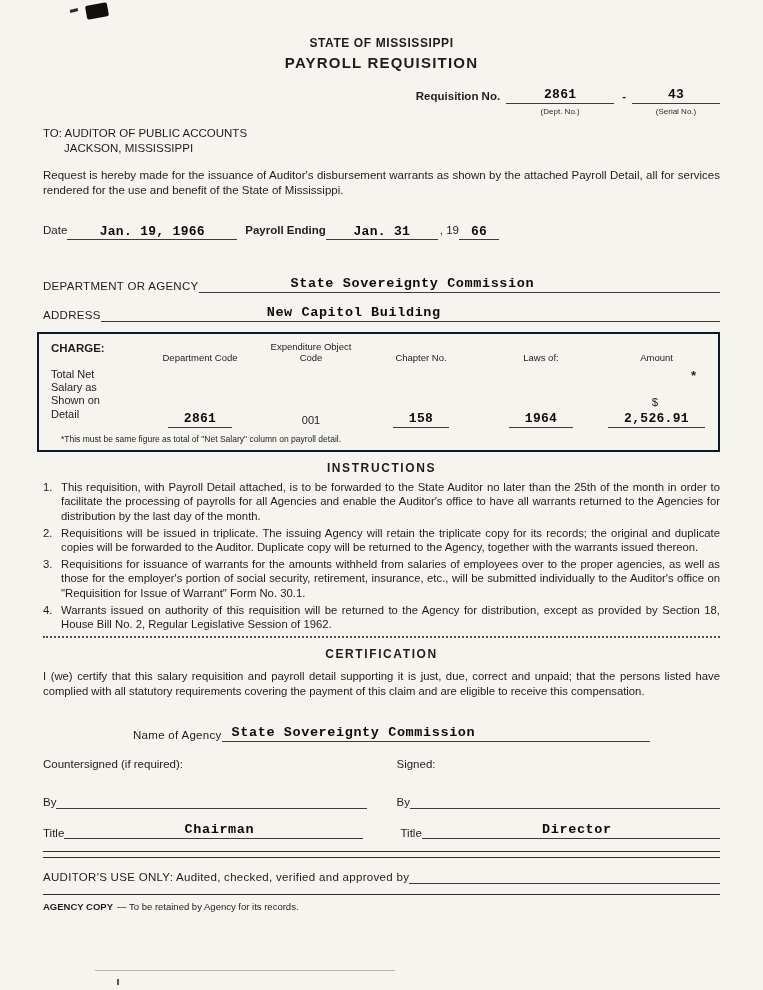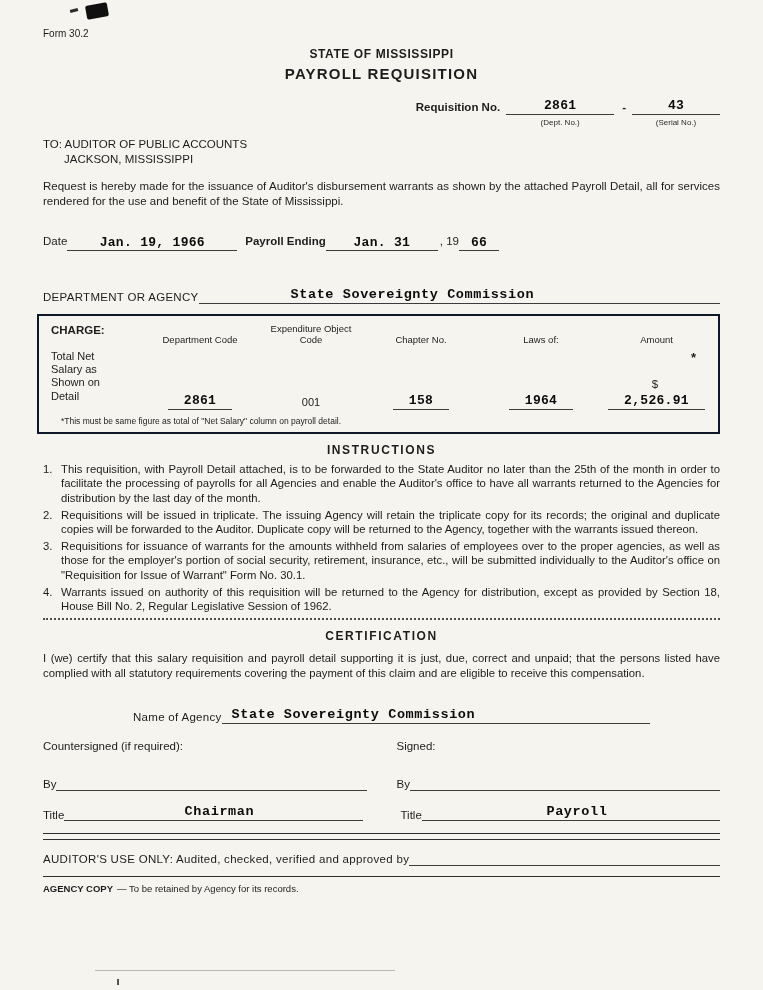--- a/index.html
+++ b/index.html
@@ -108,21 +108,20 @@
 <body>
 
 <div class="page">
   <div class="blob-top"></div>
   <div class="blob-top2"></div>
   <div class="blob-bottom"></div>
   <div class="blob-bottom2"></div>
 
   <div class="inner">
 
-    <div class="form-number">Form 30.2</div>
 
     <div class="title-state">STATE OF MISSISSIPPI</div>
     <div class="title-form">PAYROLL REQUISITION</div>
 
     <div class="req-row">
       <span class="lbl">Requisition No.</span>
       <span class="seg seg-dept">
         <span class="line"><span class="typed">2861</span></span>
         <span class="caption">(Dept. No.)</span>
       </span>
@@ -147,20 +146,24 @@
       <span class="fseg seg-ending"><span class="typed">Jan. 31</span></span>
       <span class="yr-lbl">, 19</span>
       <span class="fseg seg-year"><span class="typed">66</span></span>
     </div>
 
     <div class="fill-row agency-row">
       <span class="lbl">DEPARTMENT OR AGENCY</span>
       <span class="fill"><span class="typed typed-lg">State Sovereignty Commission</span></span>
     </div>
 
+    <div class="fill-row address-row">
+      <span class="lbl">ADDRESS</span>
+      <span class="fill"><span class="typed typed-lg">New Capitol Building</span></span>
+    </div>
 
     <div class="charge-box">
       <div class="charge-grid">
         <div class="charge-title" style="align-self:start;">CHARGE:</div>
         <div class="col-hd">Department Code</div>
         <div class="col-hd"><span class="wrapbox">Expenditure Object Code</span></div>
         <div class="col-hd">Chapter No.</div>
         <div class="col-hd">Laws of:</div>
         <div class="col-hd">Amount</div>
 
@@ -230,21 +233,21 @@
       </div>
     </div>
 
     <div class="two-col title-row">
       <div class="half">
         <span class="lbl">Title</span>
         <span class="fill"><span class="typed typed-lg">Chairman</span></span>
       </div>
       <div class="half">
         <span class="lbl">Title</span>
-        <span class="fill"><span class="typed typed-lg">Payroll</span></span>
+        <span class="fill"><span class="typed typed-lg">Director</span></span>
       </div>
     </div>
 
     <div class="double-rule"></div>
 
     <div class="fill-row auditor-row">
       <span class="lbl">AUDITOR'S USE ONLY: Audited, checked, verified and approved by</span>
       <span class="fill"></span>
     </div>
 

